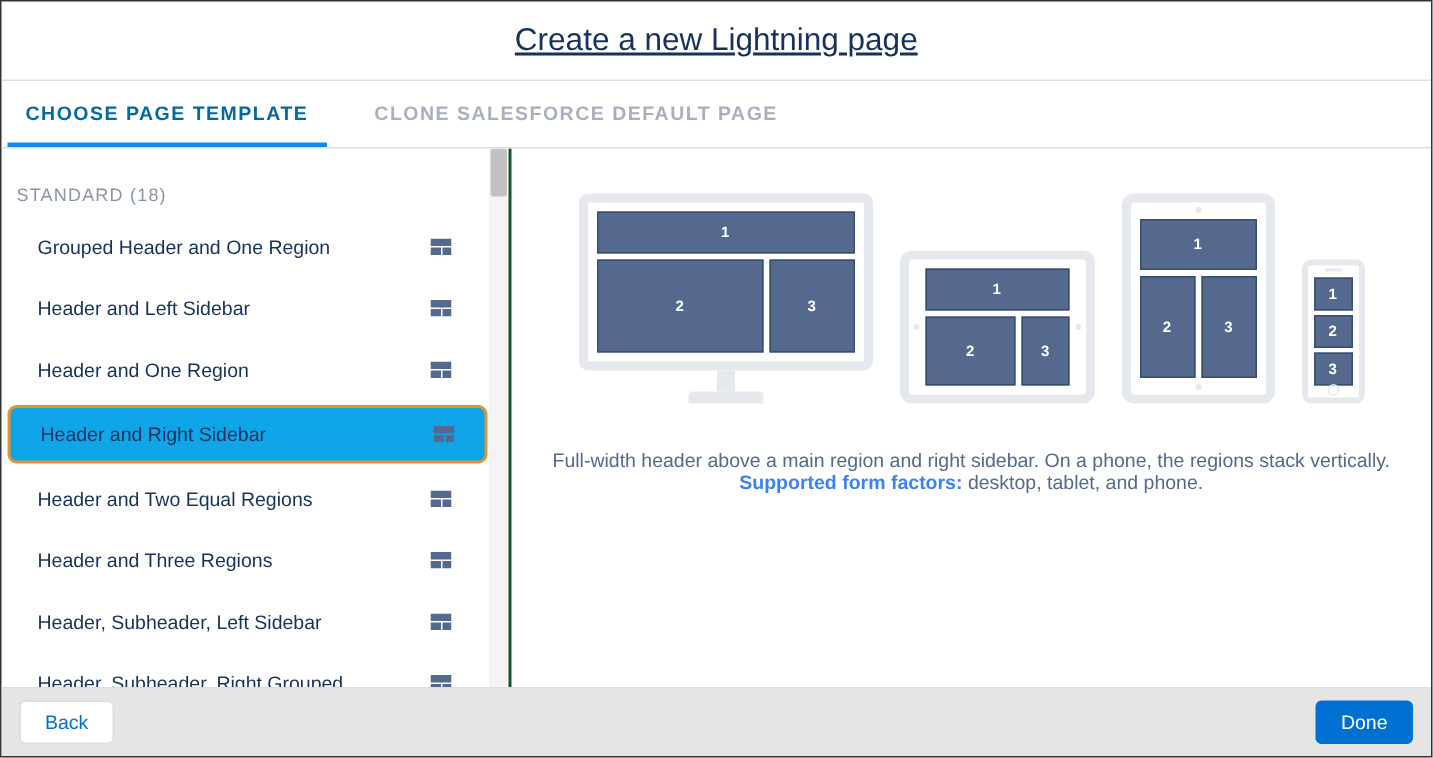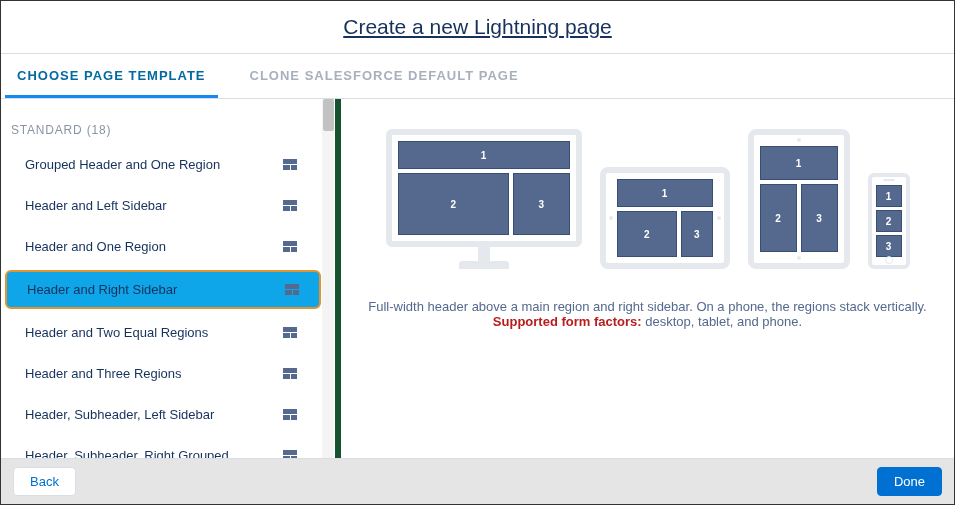--- a/index.html
+++ b/index.html
@@ -44,21 +44,21 @@
     border-bottom-color: #1589ee;
   }
   .content {
     flex: 1;
     display: flex;
     overflow: hidden;
     position: relative;
   }
   .sidebar {
     width: 340px;
-    border-right: 6px solid #14532d;
+    border-right: 2px solid #14532d;
     overflow-y: hidden;
     position: relative;
     padding-top: 6px;
   }
   .sidebar-scrollbar {
     position: absolute;
     right: 1px;
     top: 0;
     width: 12px;
     height: 100%;
@@ -209,21 +209,21 @@
   .description {
     color: #54698d;
     font-size: 13px;
     text-align: center;
   }
   .form-factors {
     color: #54698d;
     font-size: 13px;
     text-align: center;
   }
-  .form-factors b { color: #b91c1c; font-weight:700; }
+  .form-factors b { color: #3b82f6; font-weight:700; }
 
   .footer {
     border-top: 1px solid #d8dde6;
     background: #e5e5e5;
     padding: 8px 12px;
     display: flex;
     justify-content: space-between;
   }
   .btn {
     padding: 6px 16px;

